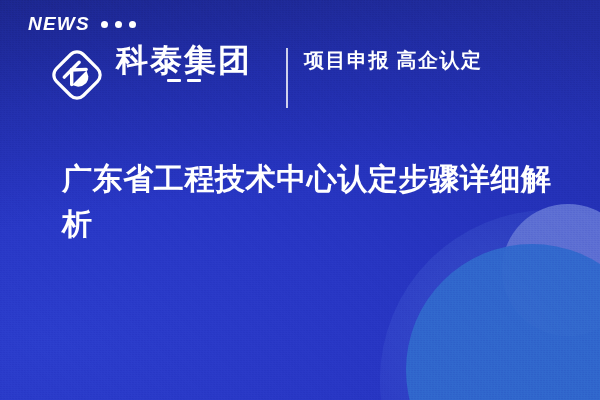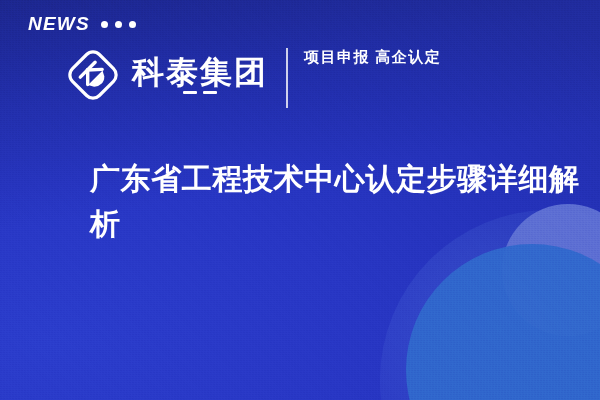--- a/index.html
+++ b/index.html
@@ -102,24 +102,24 @@
     display: block;
     width: 7px;
     height: 7px;
     border-radius: 50%;
     background: #ffffff;
   }
 
   
   .brand-row {
     position: absolute;
-    left: 62px;
+    left: 46px;
     top: 44px;
     display: flex;
-    align-items: center;
+    align-items: flex-start;
     z-index: 6;
   }
   .logo-mark {
     width: 62px;
     height: 62px;
     flex: 0 0 auto;
     display: block;
   }
   .brand-names {
     margin-left: 8px;
@@ -180,40 +180,39 @@
     font-size: 28px;
     font-weight: 400;
     letter-spacing: 2.5px;
     line-height: 1.2;
     white-space: nowrap;
   }
   .tagline-sub {
     margin-top: 3px;
     color: #ffffff;
     font-family: "Liberation Serif", "DejaVu Serif", serif;
-    font-size: 15px;
+    font-size: 20px;
     font-weight: 700;
     letter-spacing: 1.5px;
     line-height: 1.2;
     white-space: nowrap;
   }
 
   
   .headline {
     position: absolute;
     left: 62px;
     top: 156px;
     width: 500px;
     color: #ffffff;
     font-size: 30px;
     font-weight: 700;
     letter-spacing: .6px;
     line-height: 1.5;
     z-index: 6;
-    margin-left: 28px;
   }
 </style>
 </head>
 <body>
 
 <div id="banner">
 
   <div class="bg-base"></div>
   <div class="deco-softglow"></div>
   <div class="deco-lavender"></div>

